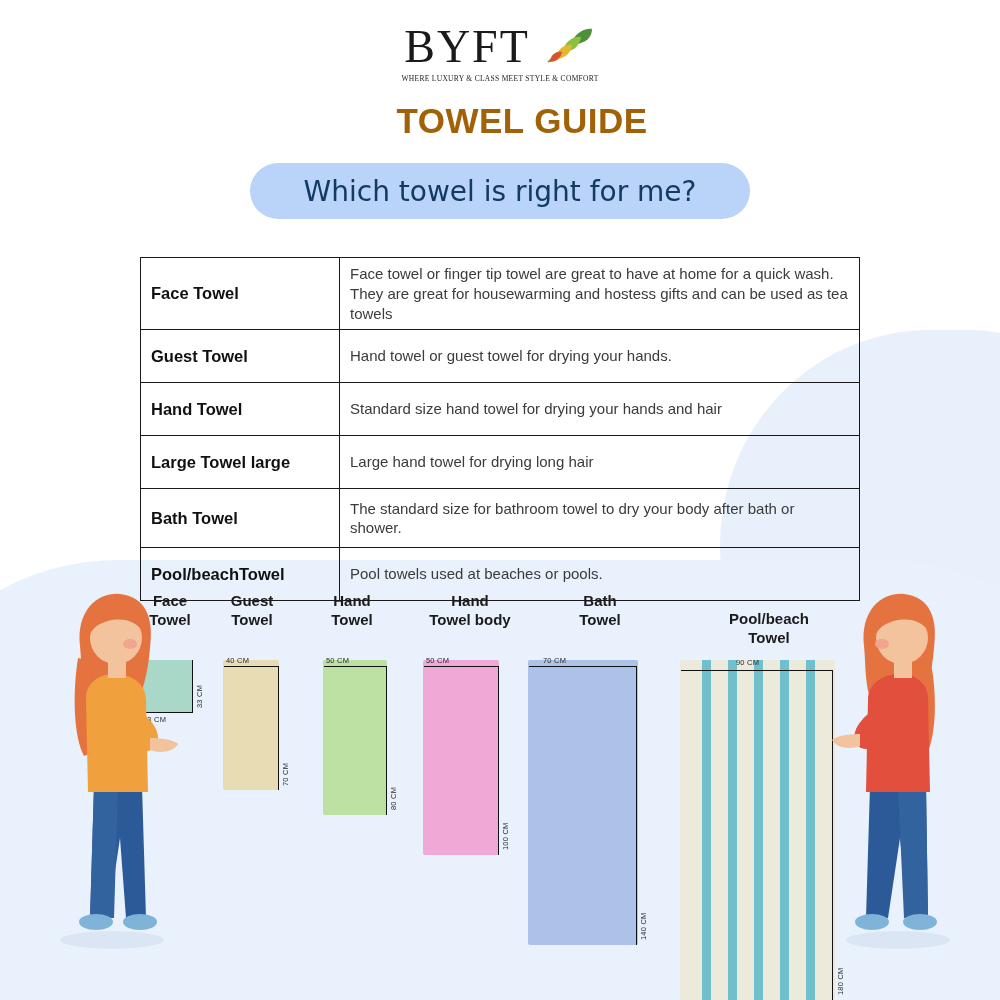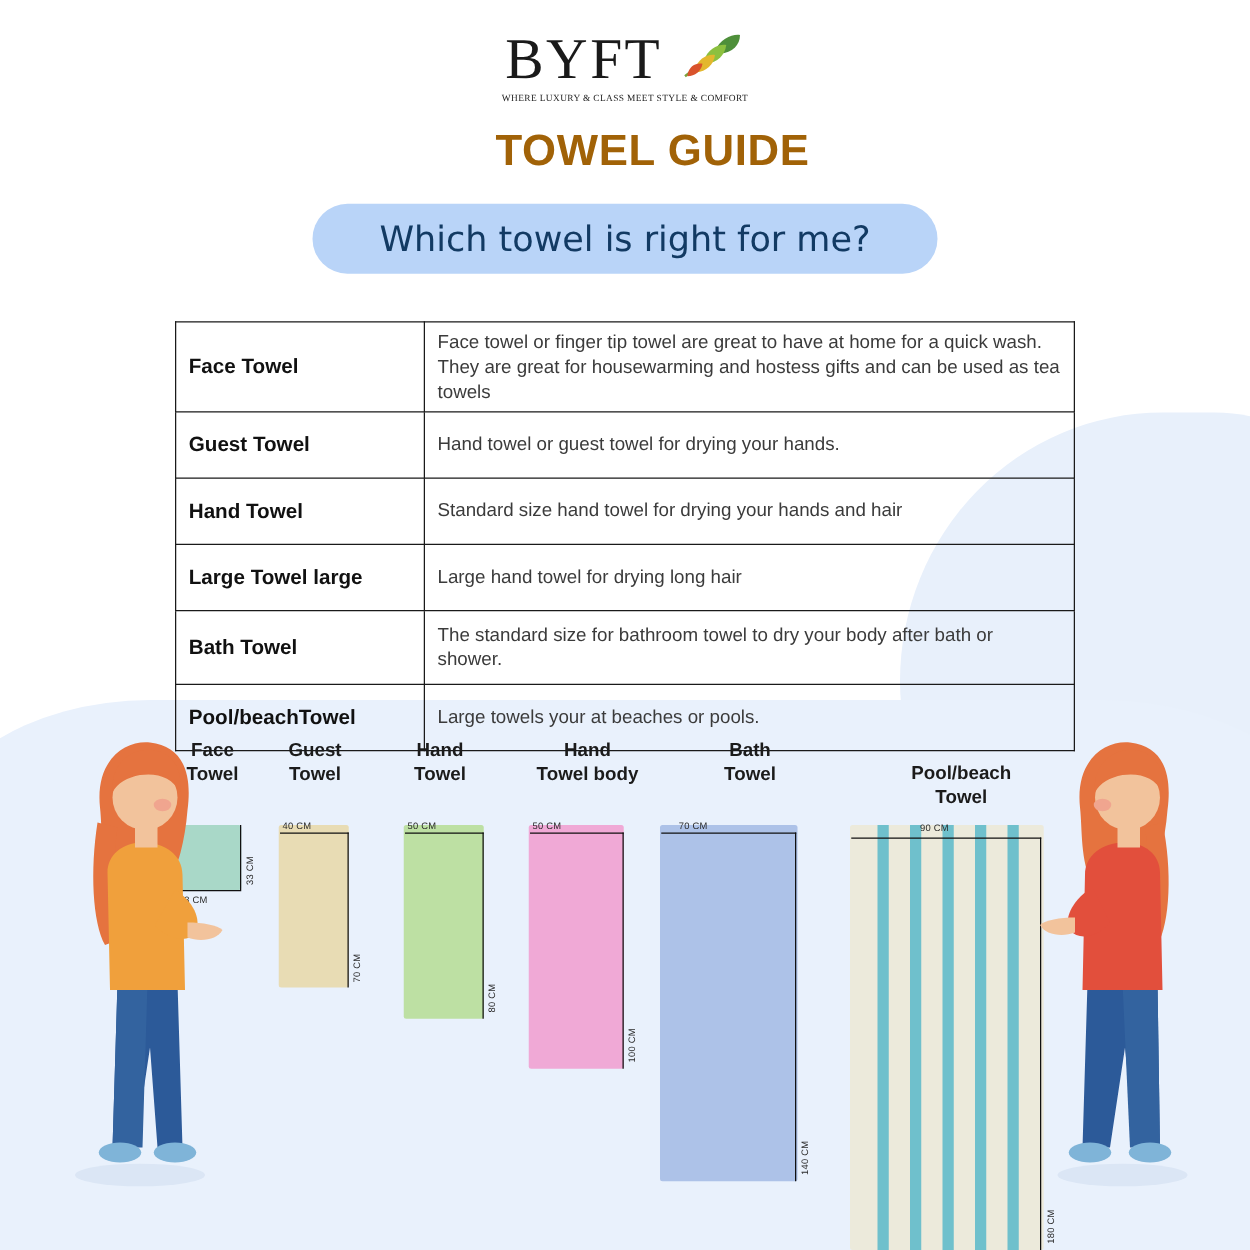--- a/index.html
+++ b/index.html
@@ -223,21 +223,21 @@
     <tr class="r3">
       <td class="label-cell">Large Towel large</td>
       <td class="desc-cell">Large hand towel for drying long hair</td>
     </tr>
     <tr class="r4">
       <td class="label-cell">Bath Towel</td>
       <td class="desc-cell">The standard size for bathroom towel to dry your body after bath or shower.</td>
     </tr>
     <tr class="r5">
       <td class="label-cell">Pool/beachTowel</td>
-      <td class="desc-cell">Large towels your at beaches or pools.</td>
+      <td class="desc-cell">Pool towels used at beaches or pools.</td>
     </tr>
   </tbody>
     </table>
 
   <div class="chart">
 
     <div class="col-title" style="left:128px; top:32px; width:84px;">
       <div>Face</div>
       <div>Towel</div>
     </div>

